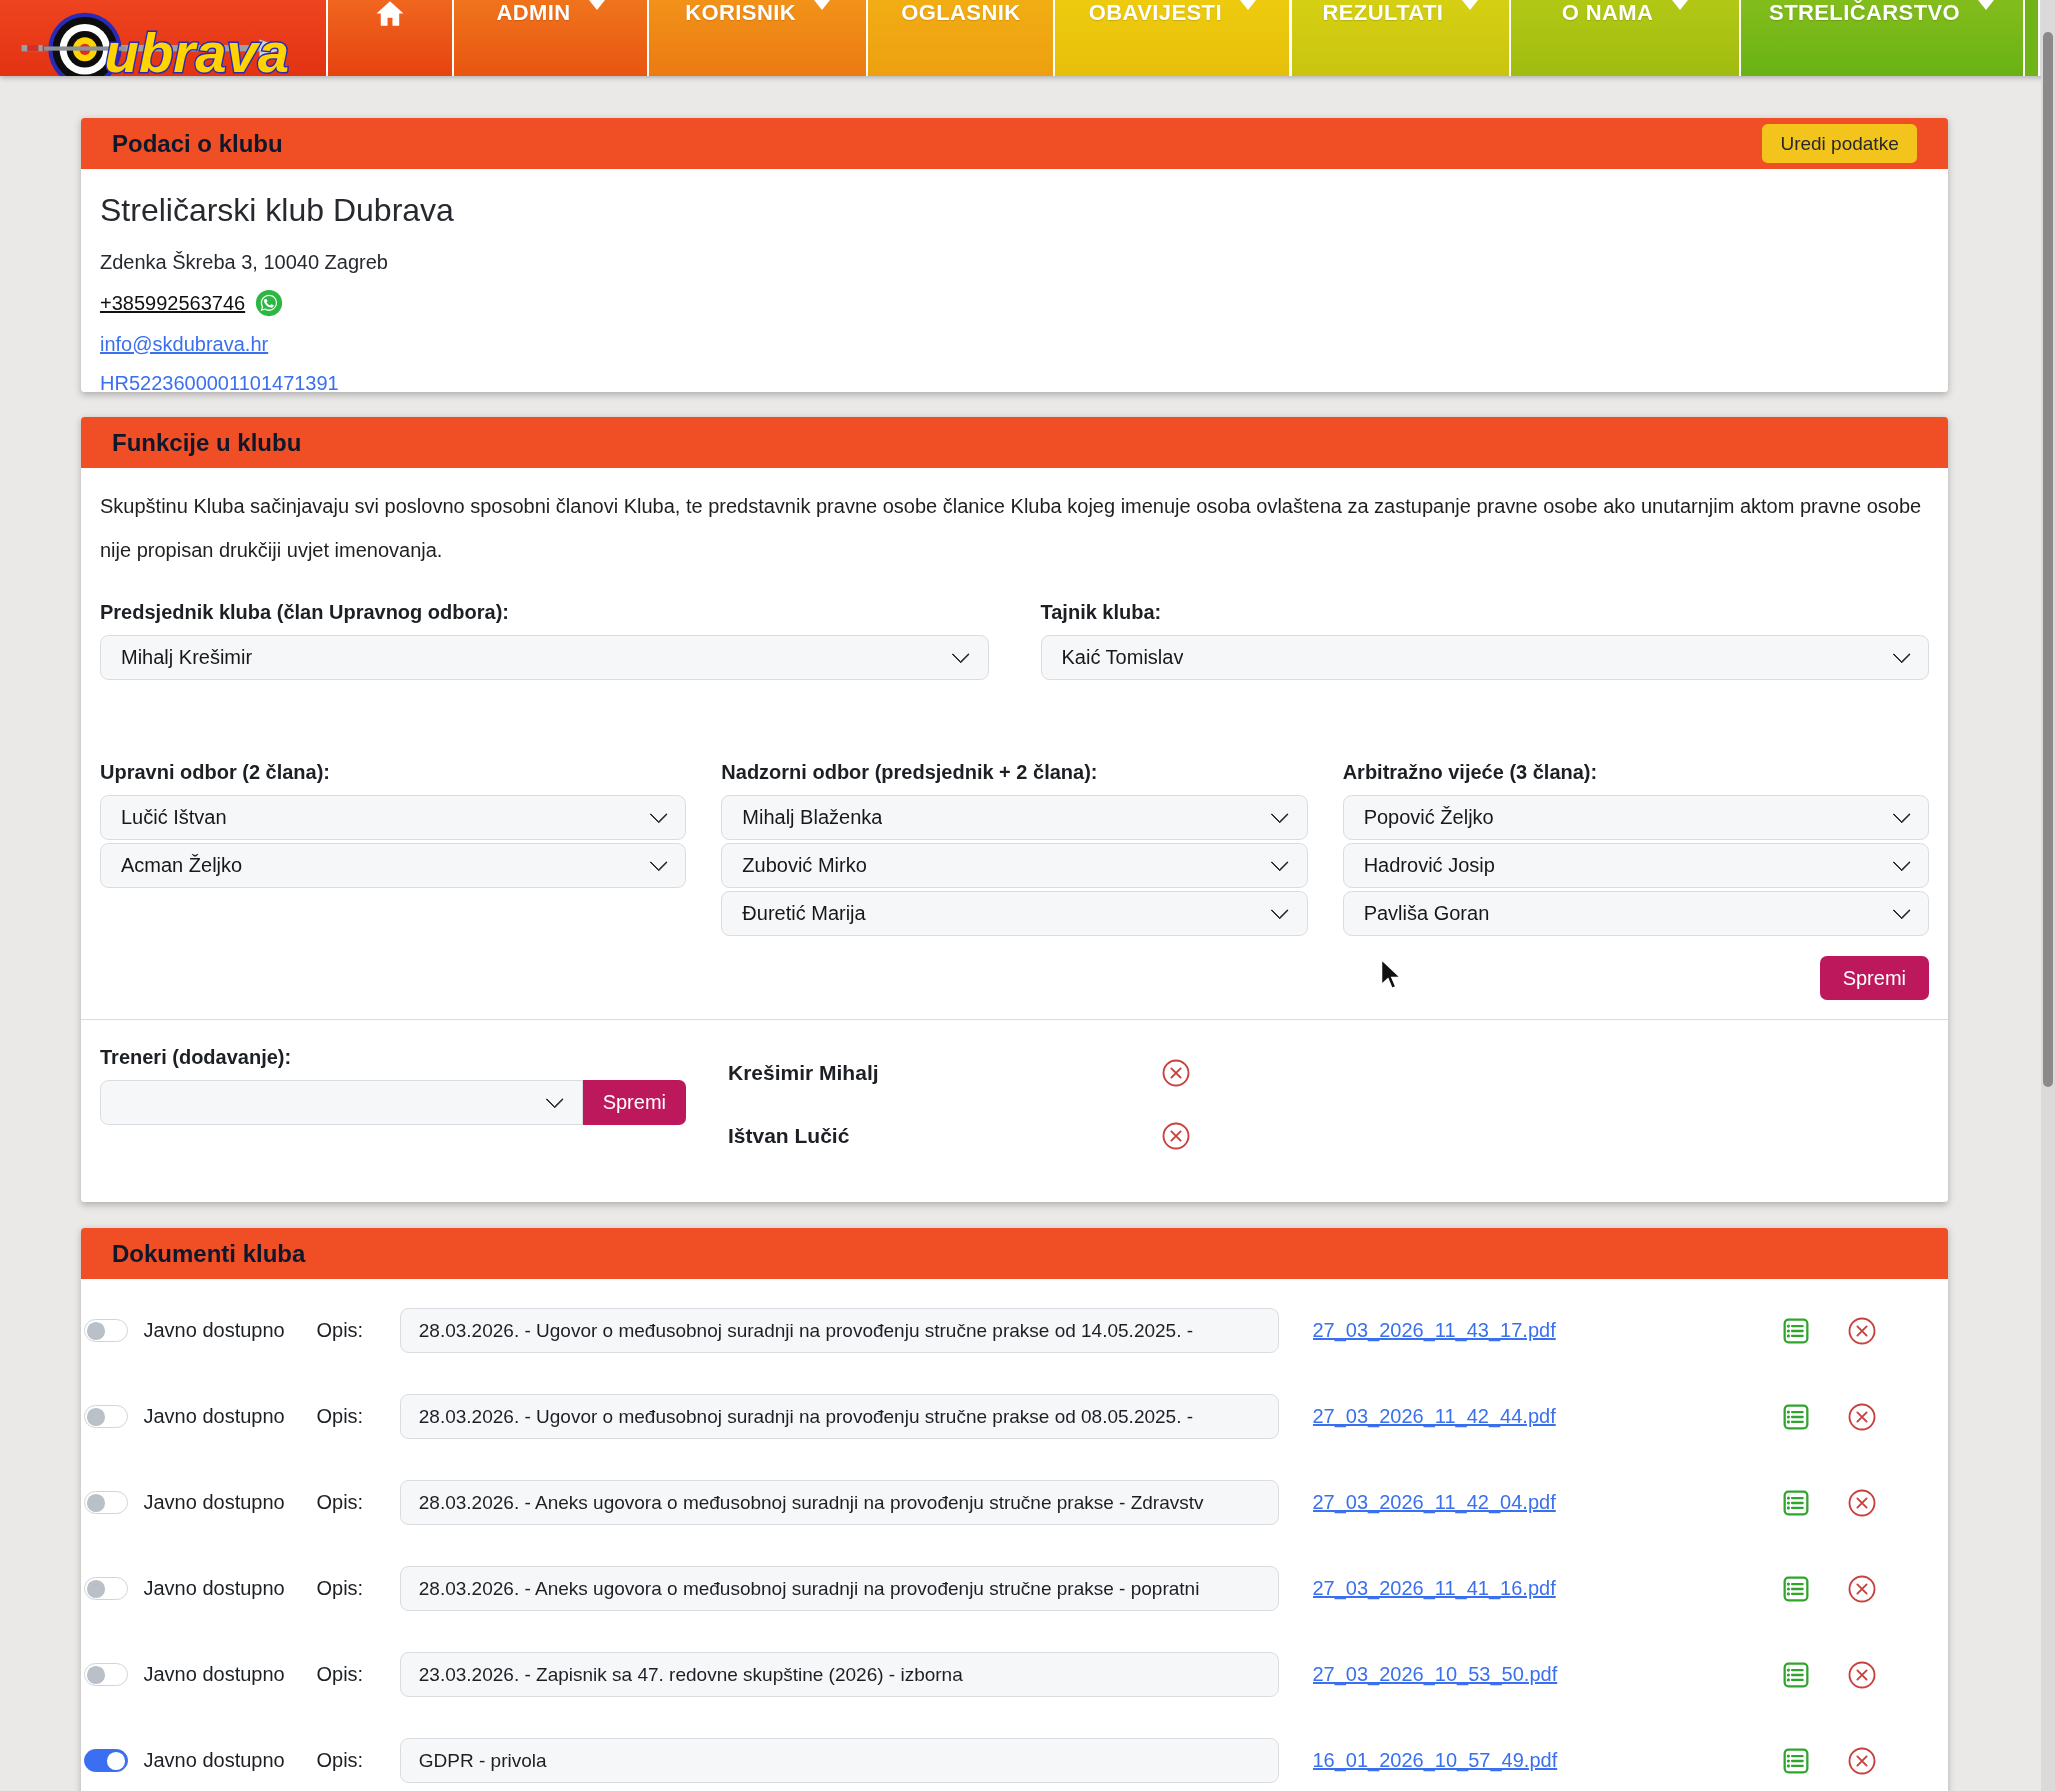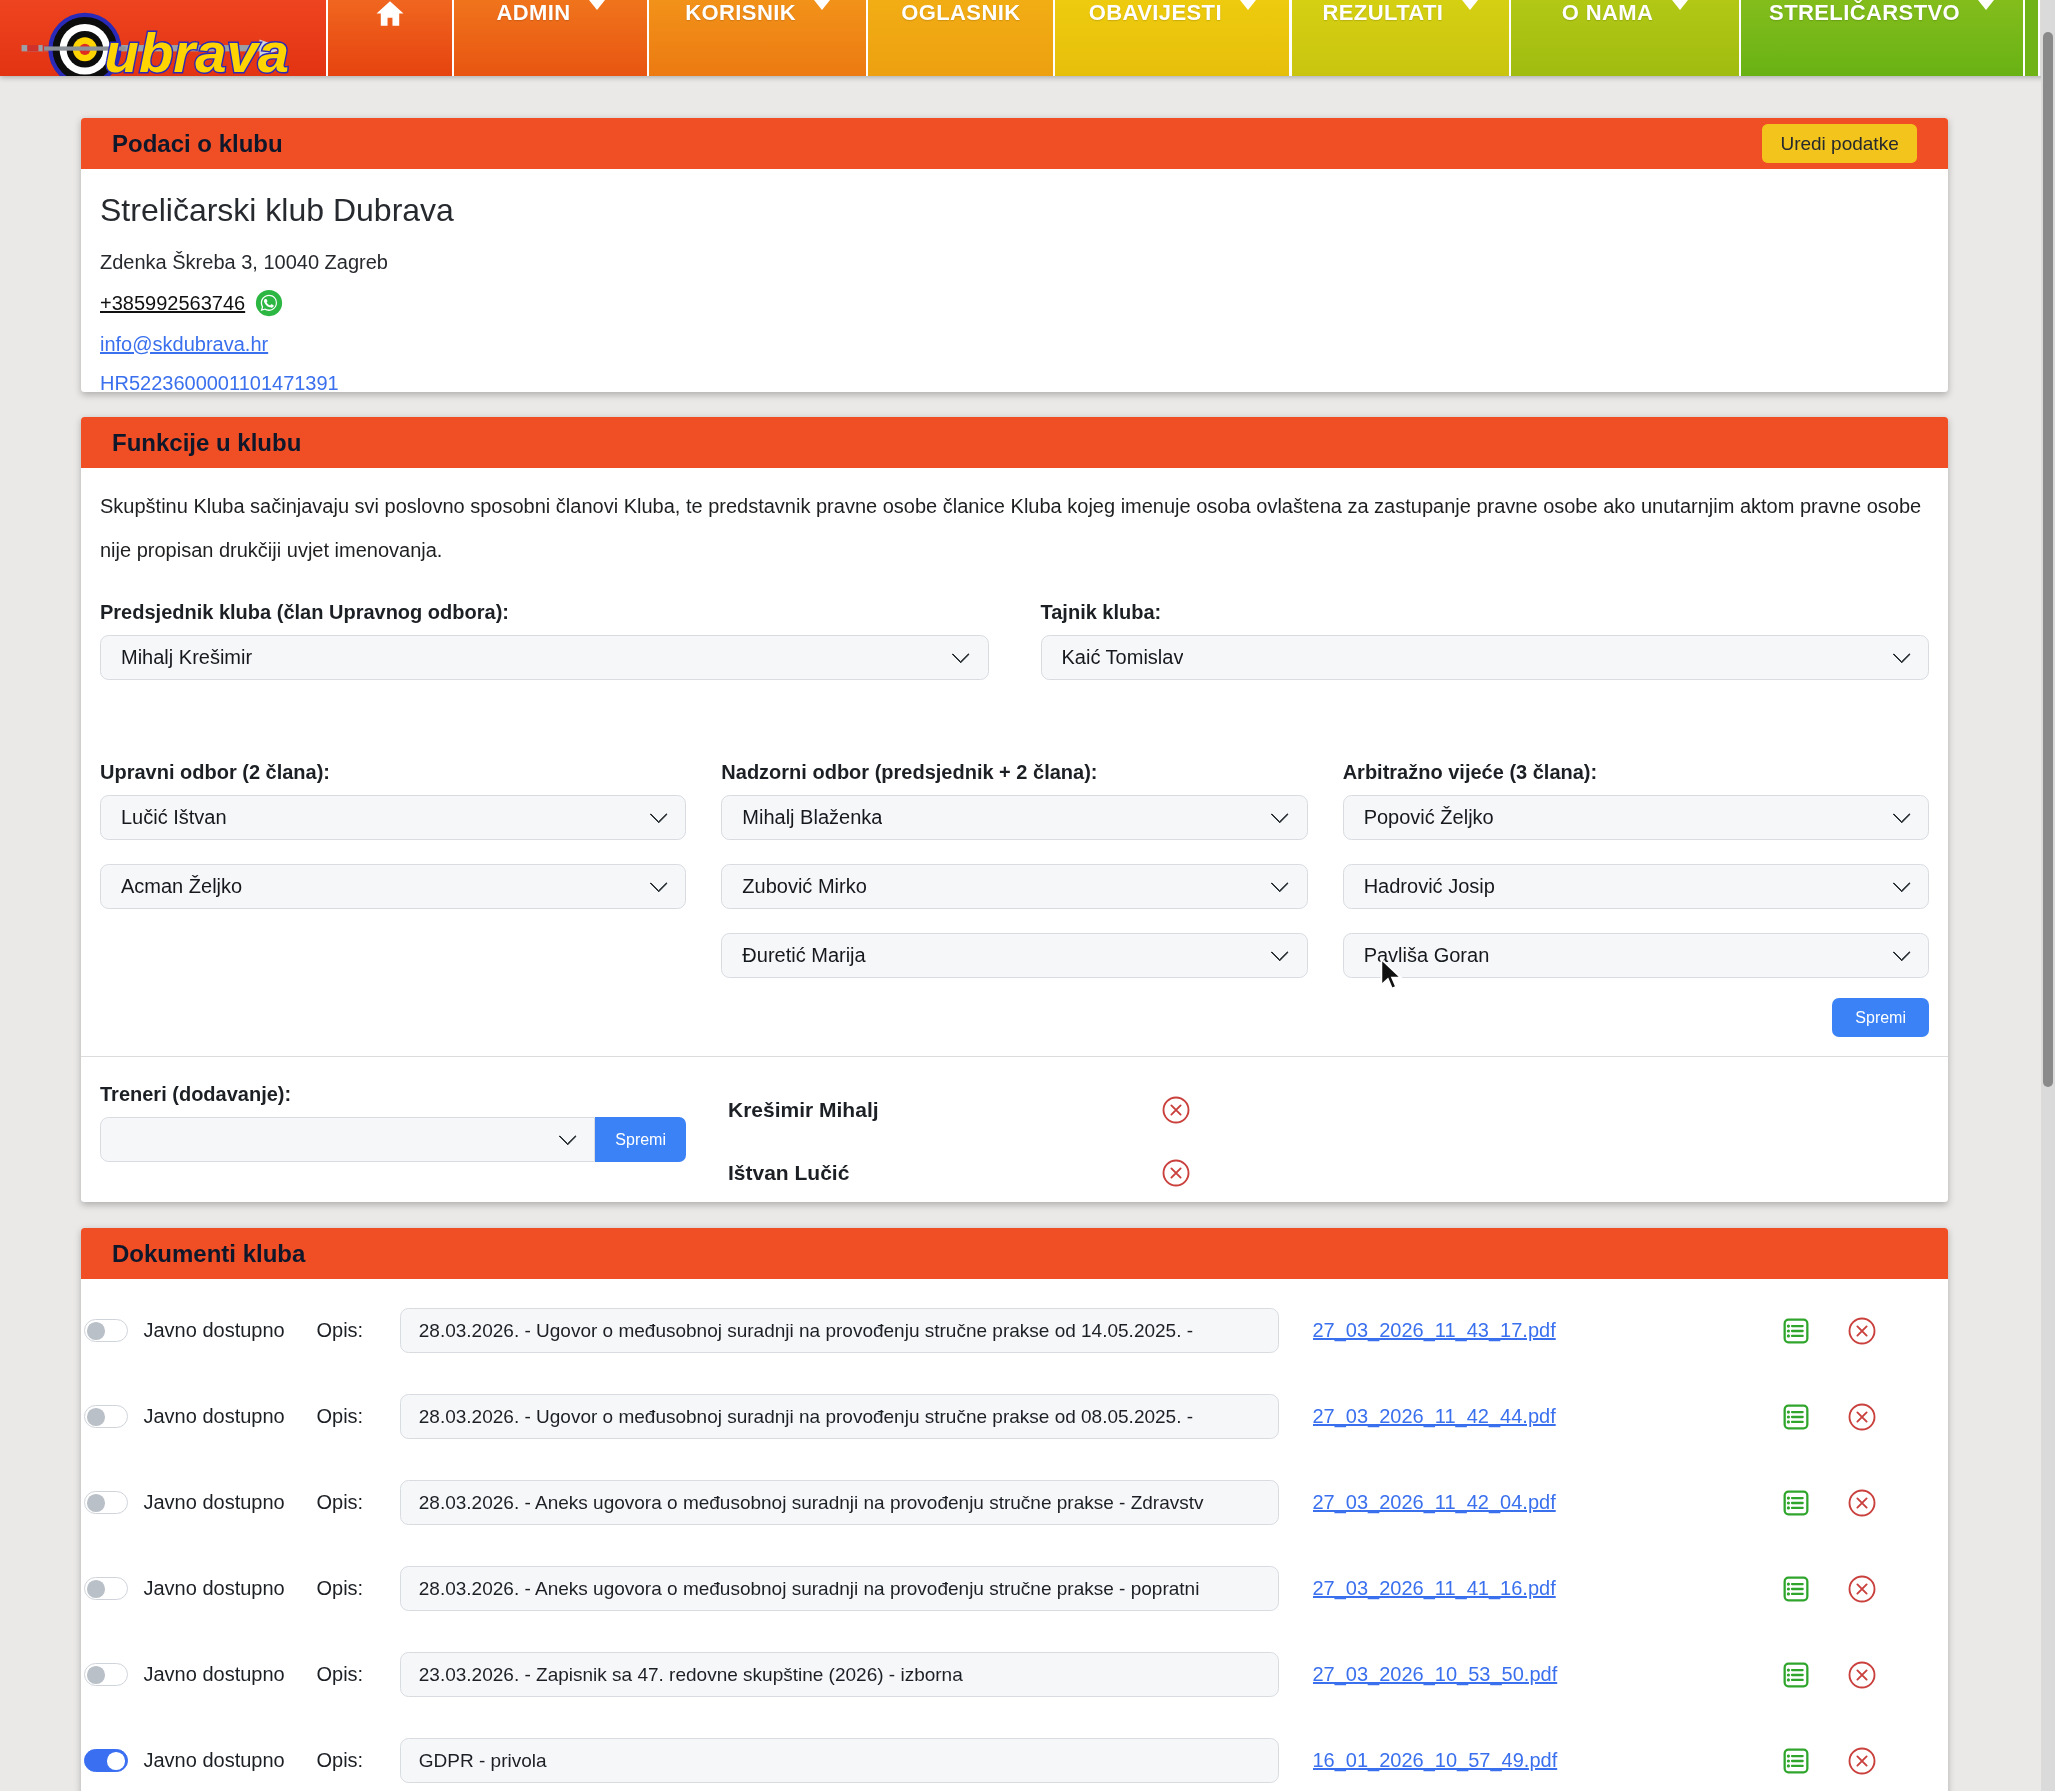--- a/index.html
+++ b/index.html
@@ -46,23 +46,23 @@
   .field-label{font-weight:bold;margin:0 0 11.3px;line-height:24px}
   .select{height:45px;box-sizing:border-box;background:#f6f7f9;border:0.7px solid #d8dce1;border-radius:8.5px;
     display:flex;align-items:center;justify-content:space-between;padding:0 20px;cursor:pointer}
   .select-value{color:#15181c;white-space:nowrap;overflow:hidden}
   .chev{width:11.3px;height:11.3px;border-right:2.1px solid #2c3136;border-bottom:2.1px solid #2c3136;
     transform:rotate(45deg);margin-top:-5.6px;flex:none;border-radius:0.7px}
   .row2{display:flex;gap:52px;margin-bottom:80px}
   .row2 .col{flex:1;min-width:0}
   .row3{display:flex;gap:35px}
   .row3 .col{flex:1;min-width:0}
-  .stack{display:flex;flex-direction:column;gap:24px}
+  .stack{display:flex;flex-direction:column;gap:3px}
   .save-row{display:flex;justify-content:flex-end;margin-top:20px;padding-bottom:18.3px}
-  .btn-red{background:#3b82f6;color:#fff;border:none;border-radius:7px;font-size:16px;padding:10.6px 23px;cursor:pointer;font-family:inherit}
+  .btn-red{background:#be185d;color:#fff;border:none;border-radius:7px;font-size:20px;padding:10.6px 23px;cursor:pointer;font-family:inherit}
   .treneri{border-top:1.4px solid #dcdcdc;padding:25.4px 19px 0;display:flex}
   .treneri-left{width:586px;flex:none}
   .input-group{display:flex;margin-top:11.3px}
   .input-group .select{flex:1;border-top-right-radius:0;border-bottom-right-radius:0}
   .input-group .btn-red{border-radius:0 7px 7px 0;padding:10.6px 20px}
   .trainers{margin-left:42px;padding-top:12.7px}
   .trainer-row{display:flex;align-items:center;justify-content:space-between;width:463px;height:31px;margin-bottom:32px}
   .trainer-name{font-size:21px;font-weight:bold;color:#1c2025}
   .icon-x{display:inline-flex;cursor:pointer;flex:none}
 

